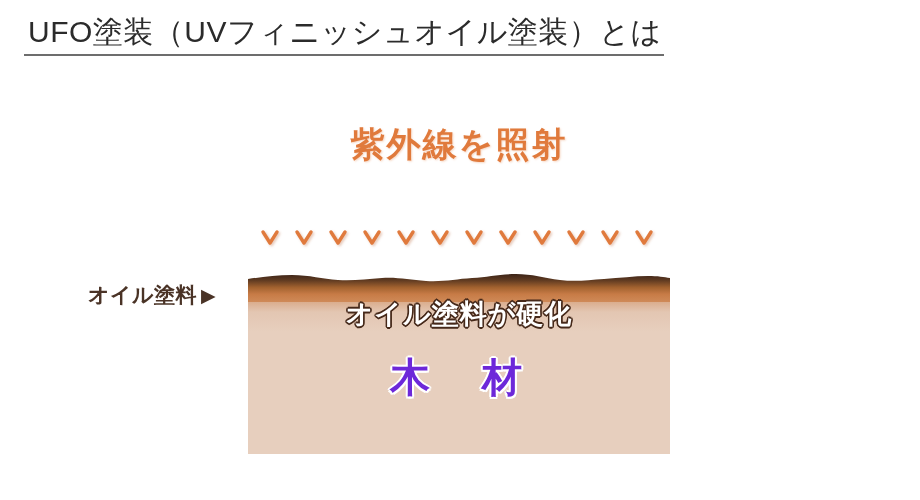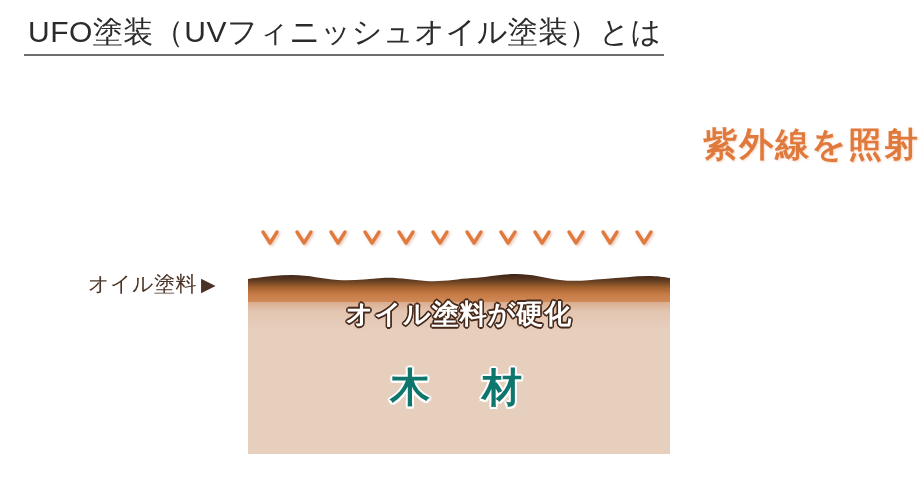--- a/index.html
+++ b/index.html
@@ -40,21 +40,21 @@
     height: 2px;
     background: #6d6d6d;
   }
 
   
   .uv-heading {
     position: absolute;
     left: 0;
     top: 122px;
     width: 920px;
-    text-align: right;
+    text-align: center;
     font-size: 34px;
     font-weight: 700;
     color: #e07a3c;
     letter-spacing: 2px;
     text-shadow: 1px 1px 2px rgba(224,122,60,0.30);
   }
   .uv-heading-inner { margin-left: -2px; }
 
   
   #arrows {
@@ -91,23 +91,23 @@
     position: absolute;
     left: 0;
     top: 0;
     width: 422px;
     height: 40px;
   }
 
   .label-oil-coat {
     position: absolute;
     left: 88px;
-    top: 270px;
+    top: 281px;
     font-size: 21px;
-    font-weight: 400;
+    font-weight: 700;
     color: #4a3326;
     white-space: nowrap;
     letter-spacing: 0.5px;
   }
   .label-oil-coat .tri {
     font-size: 19px;
     margin-left: 4px;
     color: #4a3326;
   }
 
@@ -124,26 +124,26 @@
     text-shadow:
        1.6px 0 0 #46291a, -1.6px 0 0 #46291a,
        0 1.6px 0 #46291a, 0 -1.6px 0 #46291a,
        1.2px 1.2px 0 #46291a, -1.2px 1.2px 0 #46291a,
        1.2px -1.2px 0 #46291a, -1.2px -1.2px 0 #46291a;
   }
 
   .label-wood {
     position: absolute;
     left: 248px;
-    top: 360px;
+    top: 350px;
     width: 422px;
     text-align: center;
     font-size: 40px;
     font-weight: 700;
-    color: #0f766e;
+    color: #6d28d9;
     letter-spacing: 6px;
     text-shadow:
        2px 0 0 #ffffff, -2px 0 0 #ffffff,
        0 2px 0 #ffffff, 0 -2px 0 #ffffff,
        1.5px 1.5px 0 #ffffff, -1.5px 1.5px 0 #ffffff,
        1.5px -1.5px 0 #ffffff, -1.5px -1.5px 0 #ffffff;
   }
 </style>
 </head>
 <body>

